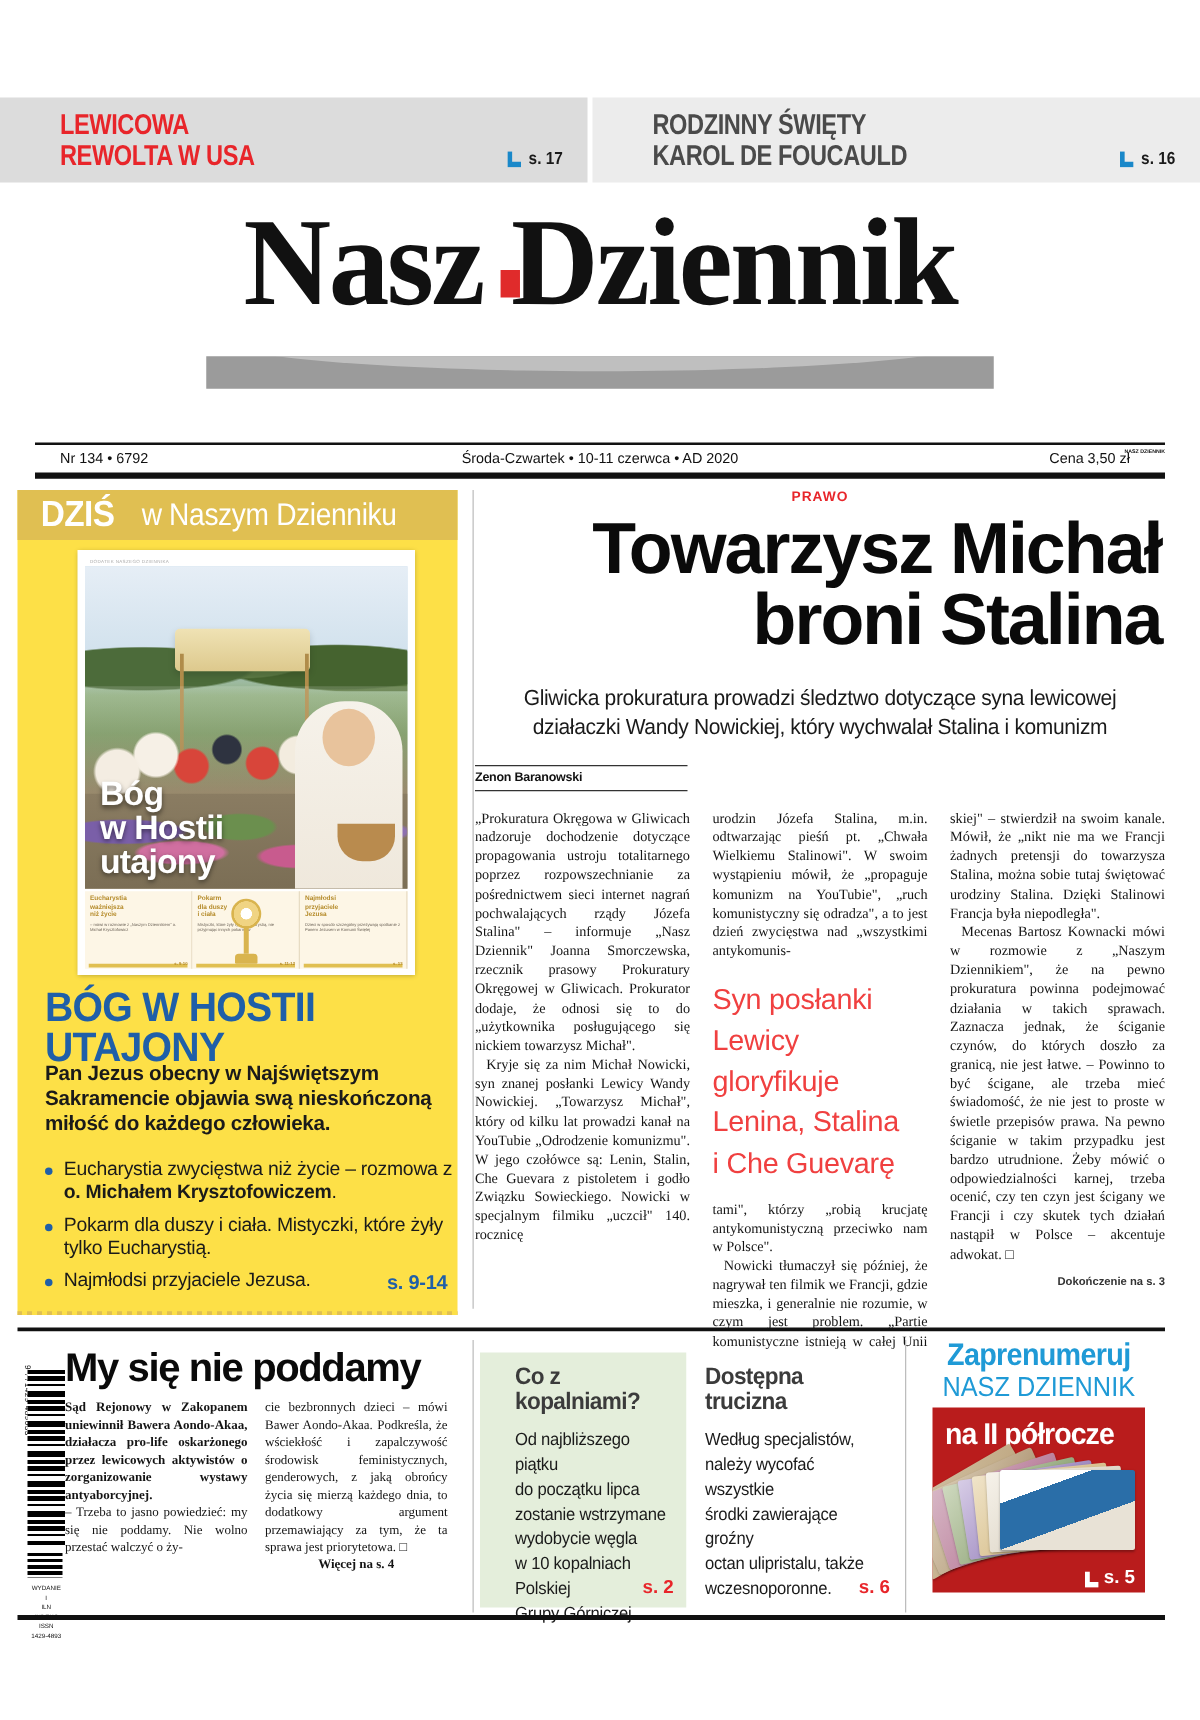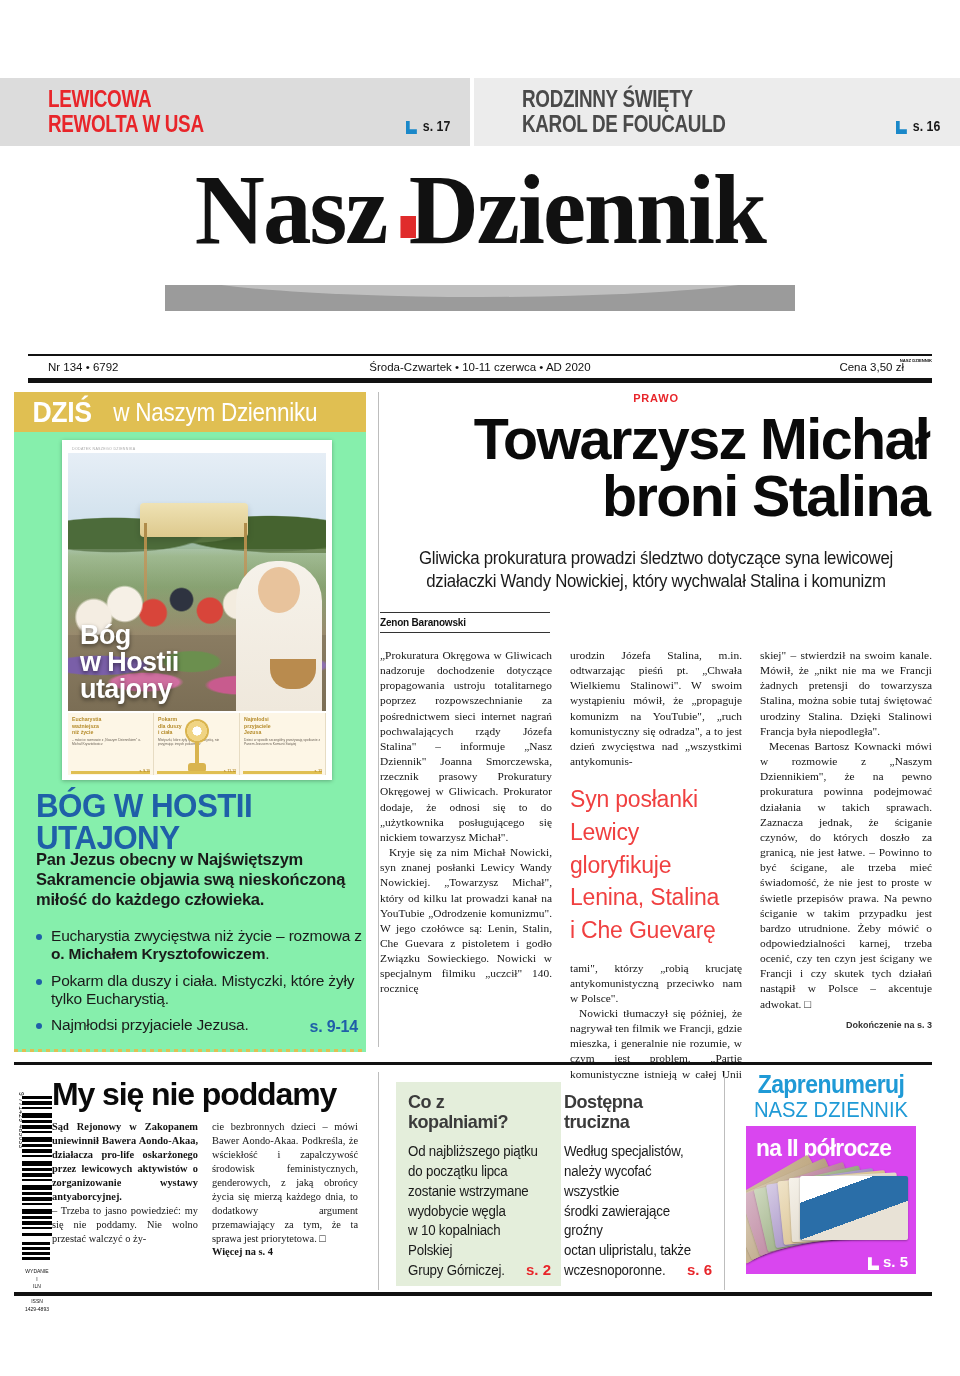--- a/index.html
+++ b/index.html
@@ -83,21 +83,21 @@
   .info-right { width:33%; text-align:right; padding-right:28px; position:relative; }
   .info-rule-bottom { position:absolute; left:28px; top:378px; width:904px; height:5px; background:#111; }
   .tiny-logo {
     position:absolute; right:0px; top:-2px; font-size:4.2px; line-height:1.15;
     font-weight:bold; color:#111; text-align:center; letter-spacing:0;
   }
 
   
   .sidebar {
     position:absolute; left:14px; top:392px; width:352px; height:660px;
-    background:#86efac;
+    background:#fde047;
   }
   .sidebar-head {
     width:352px; height:40px; background:#e0bf52;
     display:flex; align-items:center; padding-left:16px; gap:8px;
   }
   .sidebar-head .dzis {
     font-size:29px; font-weight:bold; color:#fff; letter-spacing:-0.5px;
     transform: scaleX(0.92);
   }
   .sidebar-head .rest {
@@ -296,22 +296,22 @@
   .art2-col p {
     font-family:"Liberation Serif", serif; font-size:10.4px; line-height:1.34;
     color:#141414; text-align:justify; margin:0; -webkit-hyphens:auto; hyphens:auto;
   }
   .art2-col p.boldlead { font-weight:bold; }
   .art2-credit { font-family:"Liberation Sans", sans-serif; font-size:7.5px; font-weight:bold; }
 
   .vdiv { position:absolute; width:1px; background:#bdbdbd; }
 
   .box-green {
-    position:absolute; left:396px; top:1082px; width:165px; height:204px;
-    background:#e4eedb; padding:10px 10px 8px 12px;
+    position:absolute; left:384px; top:1082px; width:165px; height:204px;
+    background:#e4eedb; padding:10px 10px 8px 28px;
   }
   .box-plain {
     position:absolute; left:562px; top:1082px; width:160px; height:204px;
     background:#ffffff; padding:10px 6px 8px 2px;
   }
   .box-title {
     font-size:19px; font-weight:bold; color:#3b3b3b; line-height:1.05;
     letter-spacing:-0.5px; white-space:pre-line; transform:scaleX(0.95);
     transform-origin:left top;
   }
@@ -329,21 +329,21 @@
   }
   .ad-t1 {
     text-align:center; font-size:25px; font-weight:bold; color:#1f9ad6;
     letter-spacing:-0.6px; line-height:1; transform:scaleX(0.92);
   }
   .ad-t2 {
     text-align:center; font-size:22px; color:#1f9ad6; letter-spacing:0px;
     line-height:1.15; transform:scaleX(0.92); margin-bottom:4px;
   }
   .ad-panel {
-    position:relative; width:170px; height:148px; margin:0 auto; background:#d946ef;
+    position:relative; width:170px; height:148px; margin:0 auto; background:#b91c1c;
     overflow:hidden;
   }
   .ad-t3 {
     position:absolute; left:10px; top:8px; font-size:24px; font-weight:bold;
     color:#ffffff; letter-spacing:-0.8px; transform:scaleX(0.95); transform-origin:left top;
   }
   .ad-fan { position:absolute; left:4px; top:44px; width:164px; height:100px; }
   .ad-fan i {
     position:absolute; display:block; width:108px; height:64px; border-radius:2px;
     box-shadow:0 1px 2px rgba(0,0,0,.3); transform-origin:0 100%;
@@ -532,21 +532,21 @@
 
   <div class="art2">
     <h2>My się nie poddamy</h2>
     <div class="art2-cols">
       <div class="art2-col">
         <p class="boldlead">Sąd Rejonowy w Zakopanem uniewinnił Bawera Aondo-Akaa, działacza pro-life oskarżonego przez lewicowych aktywistów o zorganizowanie wystawy antyaborcyjnej.</p>
         <p>– Trzeba to jasno powiedzieć: my się nie poddamy. Nie wolno przestać walczyć o ży-</p>
       </div>
       <div class="art2-col">
         <p>cie bezbronnych dzieci – mówi Bawer Aondo-Akaa. Podkreśla, że wściekłość i zapalczywość środowisk feministycznych, genderowych, z jaką obrońcy życia się mierzą każdego dnia, to dodatkowy argument przemawiający za tym, że ta sprawa jest priorytetowa. □</p>
-        <p style="text-align:left" class="art2-credit">Więcej na s. 4</p>
+        <p style="text-align:center" class="art2-credit">Więcej na s. 4</p>
       </div>
     </div>
   </div>
 
   <div class="vdiv" style="left:378px; top:1072px; height:218px;"></div>
   <div class="vdiv" style="left:724px; top:1072px; height:218px;"></div>
 
   <div class="box-green">
     <div class="box-title">Co z kopalniami?</div>
     <div class="box-body">Od najbliższego piątku

